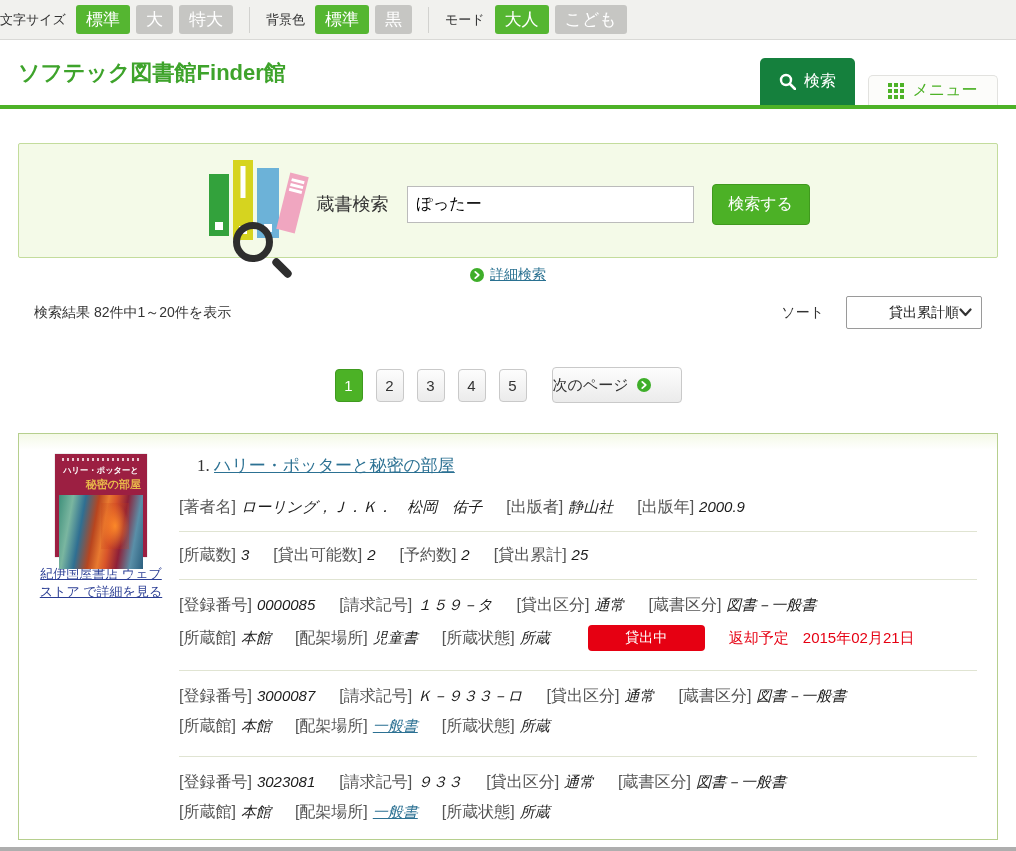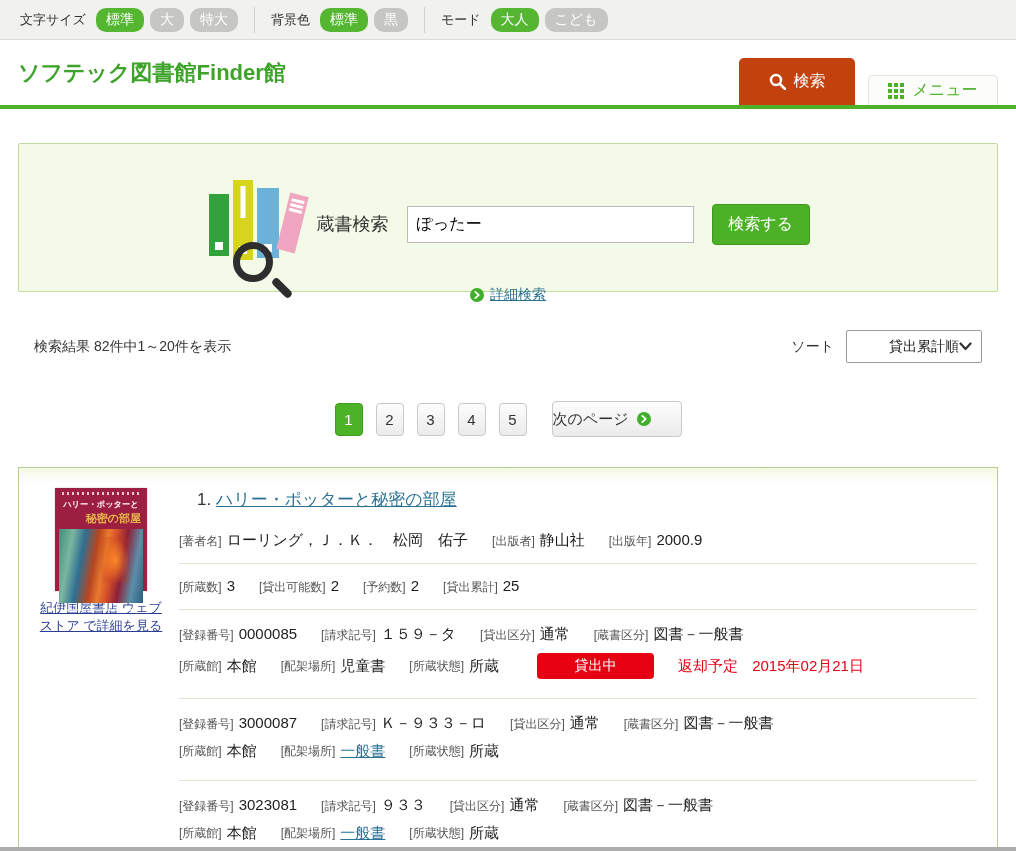--- a/index.html
+++ b/index.html
@@ -1,42 +1,42 @@
 <!DOCTYPE html>
 <html><head>
 <meta charset="utf-8">
 <style>
   * { margin:0; padding:0; box-sizing:border-box; }
   body { font-family:"Liberation Sans","DejaVu Sans",sans-serif; background:#fff; }
   .page { width:1016px; height:851px; overflow:hidden; position:relative; background:#fff; }
 
   
   .topbar { height:40px; background:#f1f1ee; border-bottom:1px solid #d9d9d6;
-            display:flex; align-items:center; padding-left:20px; }
+            display:flex; align-items:center; }
   .tb-group { display:flex; align-items:center; gap:6px; }
   .tb-label { font-size:13px; color:#333; margin-right:4px; }
-  .tb-btn { border:none; border-radius:10px; background:#c6c6c3; color:#fff;
-            font-size:14px; padding:3px 10px; cursor:pointer; font-family:inherit; }
+  .tb-btn { border:none; border-radius:3px; background:#c6c6c3; color:#fff;
+            font-size:17px; padding:3px 10px; cursor:pointer; font-family:inherit; }
   .tb-btn.active { background:#55b631; }
   .tb-div { width:1px; height:26px; background:#d2d2cf; margin:0 16px; }
 
   
   header { height:65px; position:relative; background:#fff; }
   .site-title { color:#3ea32b; font-size:22px; font-weight:bold; position:absolute;
                 left:18px; top:50%; transform:translateY(-50%); }
   .tab { position:absolute; bottom:0; display:flex; align-items:center; justify-content:center;
          gap:8px; border-radius:5px 5px 0 0; font-size:16px; cursor:pointer; }
-  .tab-search { right:161px; width:116px; height:47px; background:#c2410c; color:#fff; }
+  .tab-search { right:161px; width:95px; height:47px; background:#15803d; color:#fff; }
   .tab-menu { right:18px; width:130px; height:30px; background:#fcfcfa;
               border:1px solid #e2e2df; border-bottom:none; color:#4db227; }
   .green-line { height:4px; background:#4db227; }
 
   
-  .search-panel { margin:34px 18px 0; height:149px; background:#f4fae8;
-                  border:1px solid #c3dc9c; border-radius:2px; padding-top:32px; }
+  .search-panel { margin:34px 18px 0; height:115px; background:#f4fae8;
+                  border:1px solid #c3dc9c; border-radius:2px; padding-top:12px; }
   .sp-row1 { display:flex; align-items:center; justify-content:center; gap:18px; }
   .sp-label { font-size:18px; color:#333; }
   .sp-input { width:287px; height:37px; border:1px solid #bbb; font-size:16px;
               padding:0 9px; font-family:inherit; background:#fff; }
   .sp-btn { width:98px; height:41px; background:#4cb126; border:1px solid #40991e;
             border-radius:4px; color:#fff; font-size:16px; cursor:pointer; font-family:inherit; }
   .sp-row2 { display:flex; align-items:center; justify-content:center; gap:6px; margin-top:14px; }
   .adv-link { color:#2a7191; font-size:14px; text-decoration:underline; cursor:pointer; }
 
   
@@ -54,21 +54,21 @@
   .bk-pink .stripe2 { position:absolute; top:5px; left:3px; width:13px; height:3px;
                       background:#fff; box-shadow:0 5px 0 #fff, 0 10px 0 #fff; }
   .lens { position:absolute; left:26px; bottom:-10px; width:40px; height:40px;
           border:7px solid #2e2e2e; border-radius:50%; }
   .lens-handle { position:absolute; left:63px; bottom:-20px; width:24px; height:8px;
                  background:#2e2e2e; border-radius:4px; transform:rotate(45deg); }
 
   
   .results-bar { margin:38px 34px 0; display:flex; justify-content:space-between; align-items:center; }
   .summary { font-size:14px; color:#333; }
-  .sort { display:flex; align-items:center; gap:12px; }
+  .sort { display:flex; align-items:center; gap:22px; }
   .sort-label { font-size:14px; color:#333; }
   .select { width:136px; height:33px; background:#fff; border:1px solid #9a9a9a; border-radius:2px;
             display:flex; align-items:center; justify-content:flex-end; padding:0 9px;
             font-size:14px; color:#222; cursor:pointer; }
 
   
   .pagination { margin-top:38px; display:flex; justify-content:center; align-items:center; gap:13px; }
   .pg { width:28px; height:33px; border:1px solid #c9c9c9; border-radius:4px;
         background:linear-gradient(#fdfdfd,#ebebeb); font-size:15px; color:#333;
         cursor:pointer; font-family:inherit; }
@@ -98,25 +98,25 @@
               white-space:nowrap; }
   .cover-art { margin:3px 4px 0; height:74px;
         background:linear-gradient(100deg,#3e8f7a 0%,#7ab6a0 15%,#2f6f92 28%,#b8451f 42%,
                    #e87a30 52%,#d8542a 60%,#8e2038 72%,#5a8fa8 86%,#2b5f7e 100%); position:relative; }
   .cover-art:after { content:""; position:absolute; right:14px; top:8px; width:28px; height:46px;
         background:radial-gradient(ellipse at center, rgba(255,140,40,.95), rgba(200,60,20,.2) 70%); }
   .cover-bottomline { height:2px; width:70px; margin:6px auto 0;
         background:rgba(255,255,255,.55); }
 
   
-  .title-row { margin-left:18px; font-size:17px; color:#333; }
+  .title-row { margin-left:18px; font-size:17px; color:#333;font-family:Liberation Serif, serif; }
   .title-link { color:#2c7193; text-decoration:underline; cursor:pointer; }
   .fieldrow { display:flex; align-items:baseline; flex-wrap:wrap; margin-top:20px; }
-  .fl { font-size:12px; color:#555; margin-right:5px; }
-  .fv { font-size:15px; color:#1c1c1c; margin-right:24px; }
+  .fl { font-size:16px; color:#555; margin-right:5px; }
+  .fv { font-size:15px; color:#1c1c1c; margin-right:24px;font-style:italic; }
   .sep { border-top:1px solid #e0e4d2; margin:13px 0; }
   .holding { padding:2px 0 6px; }
   .holding .fieldrow { margin-top:0; }
   .holding .row2 { margin-top:9px; display:flex; align-items:center; flex-wrap:wrap; }
   .link-teal { color:#2c7193; text-decoration:underline; cursor:pointer; }
   .badge { background:#e60012; color:#fff; width:117px; height:26px; border-radius:4px;
            font-size:14px; display:flex; align-items:center; justify-content:center;
            margin-left:14px; }
   .due { color:#e60012; font-size:15px; margin-left:24px; }
   .due .date { margin-left:10px; }

